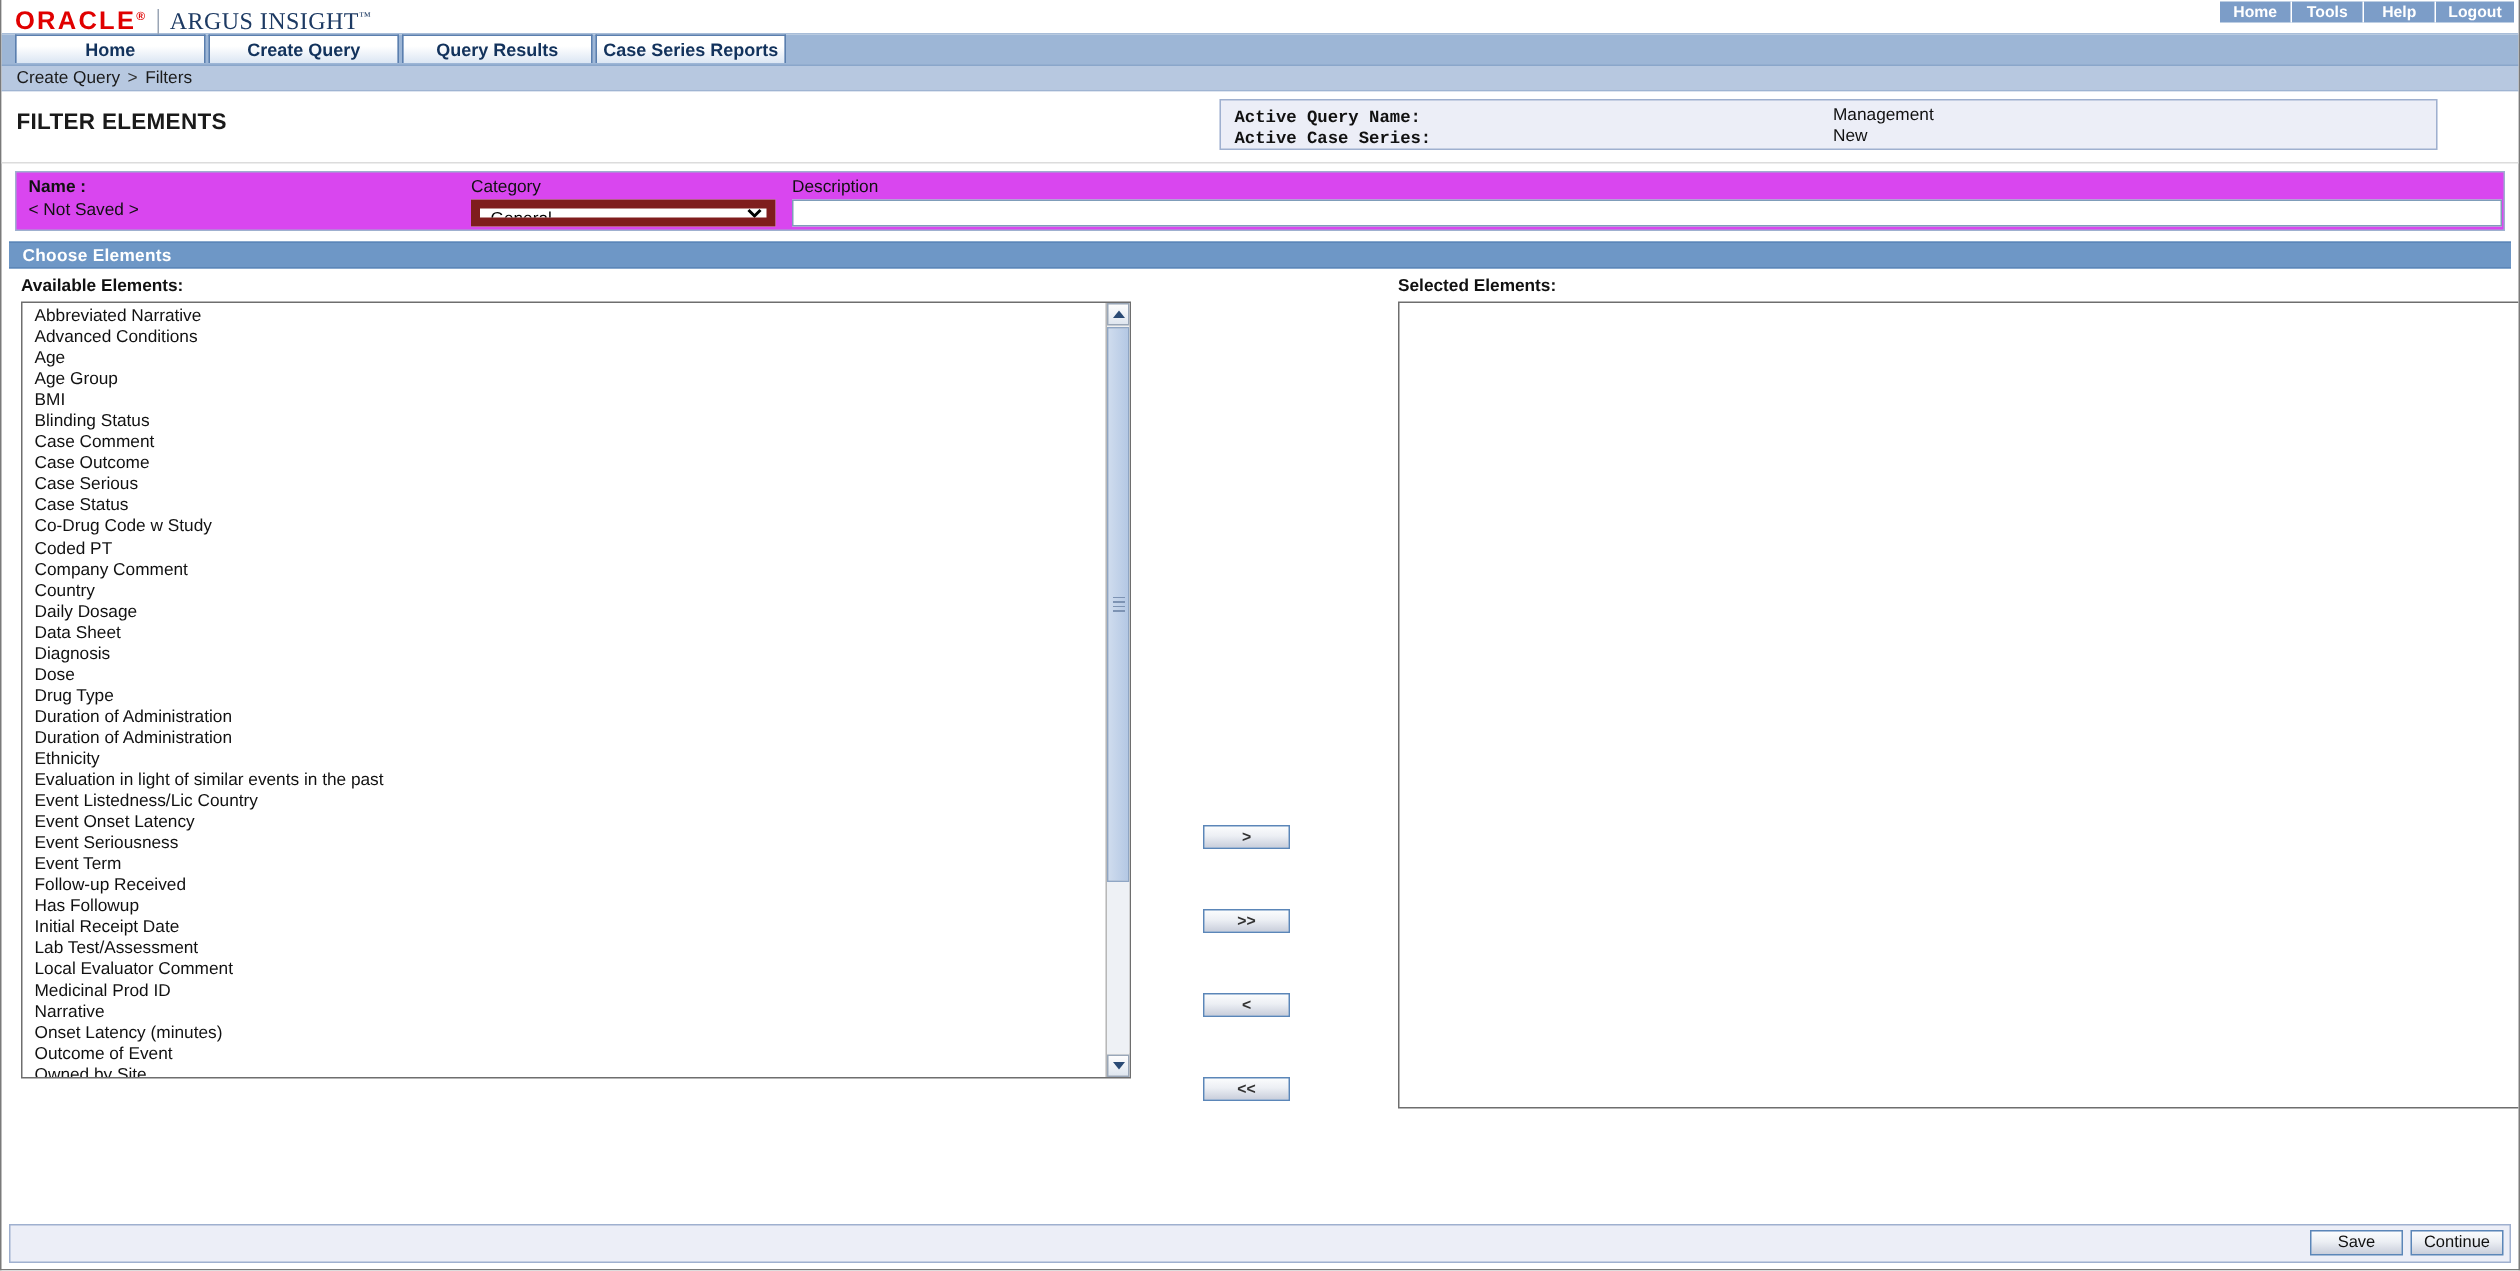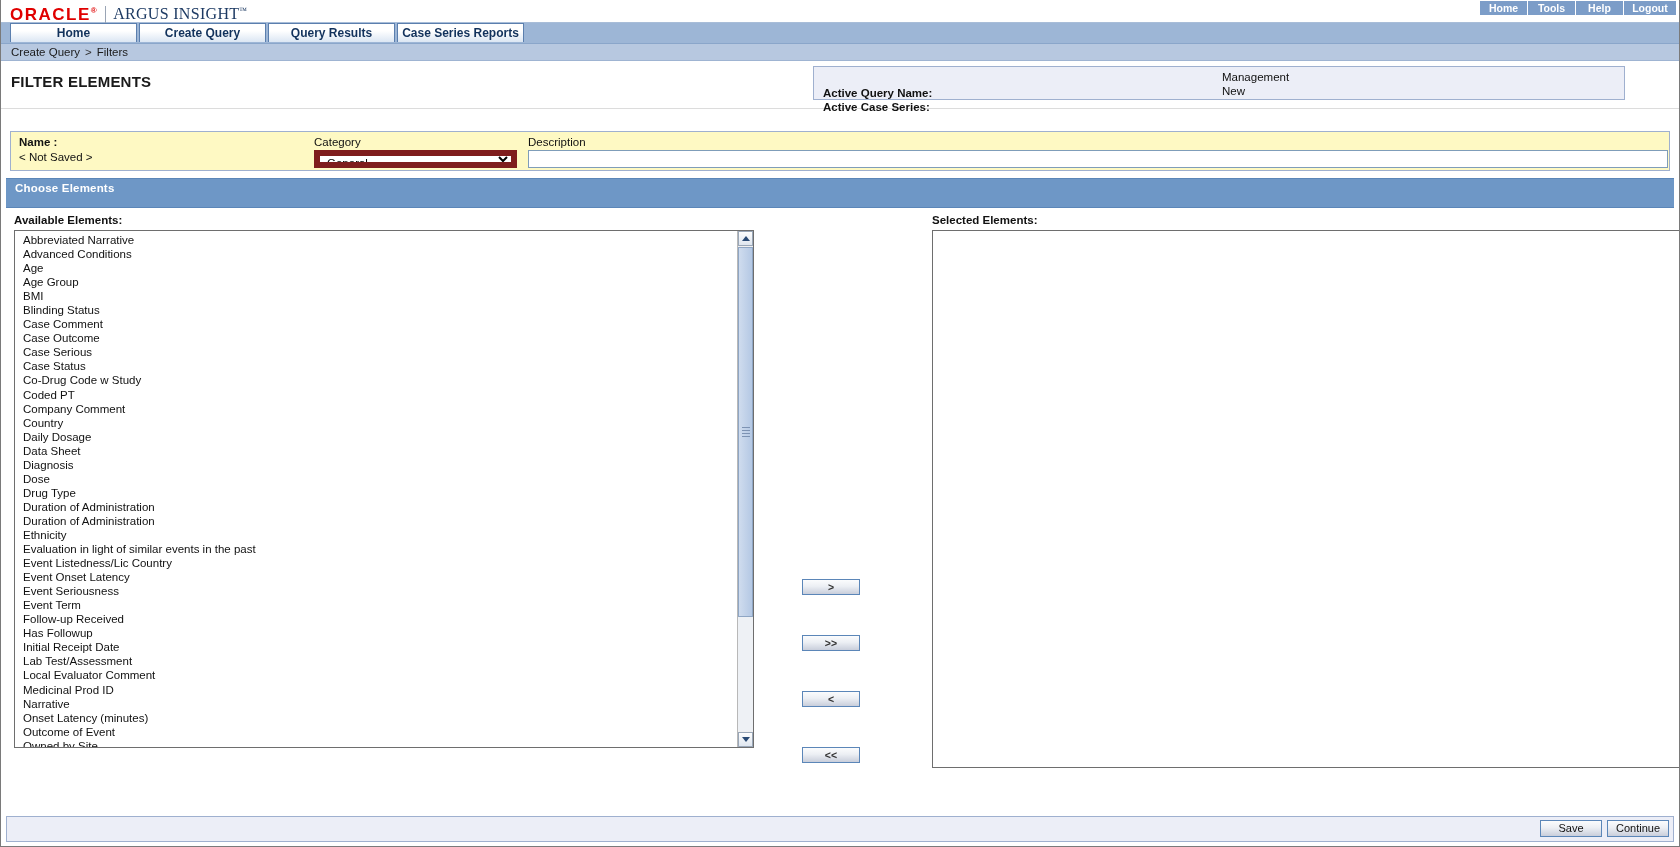--- a/index.html
+++ b/index.html
@@ -139,38 +139,39 @@
   }
   .infobox {
     position: absolute; left: 812px; top: 5px;
     width: 812px; height: 34px;
     background: #eceef7;
     border: 1px solid #9fb0cf;
     display: flex;
   }
   .infobox .labels {
     width: 405px;
-    padding: 19px 0 0 9px;
+    padding: 5px 0 0 9px;
+    font-family: Liberation Mono, monospace;
   }
   .infobox .values {
     padding: 3px 0 0 3px;
   }
   .infobox .row {
     font-size: 11.5px;
     line-height: 14px;
     color: #111;
   }
   .infobox .labels .row { font-weight: bold; }
 
   
   .namebar {
     position: relative;
-    margin: 22px 9px 0 9px;
+    margin: 5px 9px 0 9px;
     height: 40px;
-    background: #fef9c3;
+    background: #d946ef;
     border: 1px solid #9fb0cf;
   }
   .nb-name-label {
     position: absolute; left: 8px; top: 4px;
     font-size: 11.5px; font-weight: bold; color: #111;
   }
   .nb-name-value {
     position: absolute; left: 8px; top: 19px;
     font-size: 11.5px; color: #111;
   }
@@ -198,21 +199,21 @@
     border: 1px solid #7f9db9;
     background: #ffffff;
     font-family: "Liberation Sans", sans-serif;
     font-size: 11.5px;
     padding-left: 3px;
   }
 
   
   .section-bar {
     margin: 7px 5px 0 5px;
-    height: 30px;
+    height: 18px;
     background: #6e97c6;
     border-top: 1px solid #5b86b8;
     border-bottom: 1px solid #5b86b8;
     color: #ffffff;
     font-size: 11.5px;
     font-weight: bold;
     line-height: 18px;
     padding-left: 9px;
     letter-spacing: 0.2px;
   }

